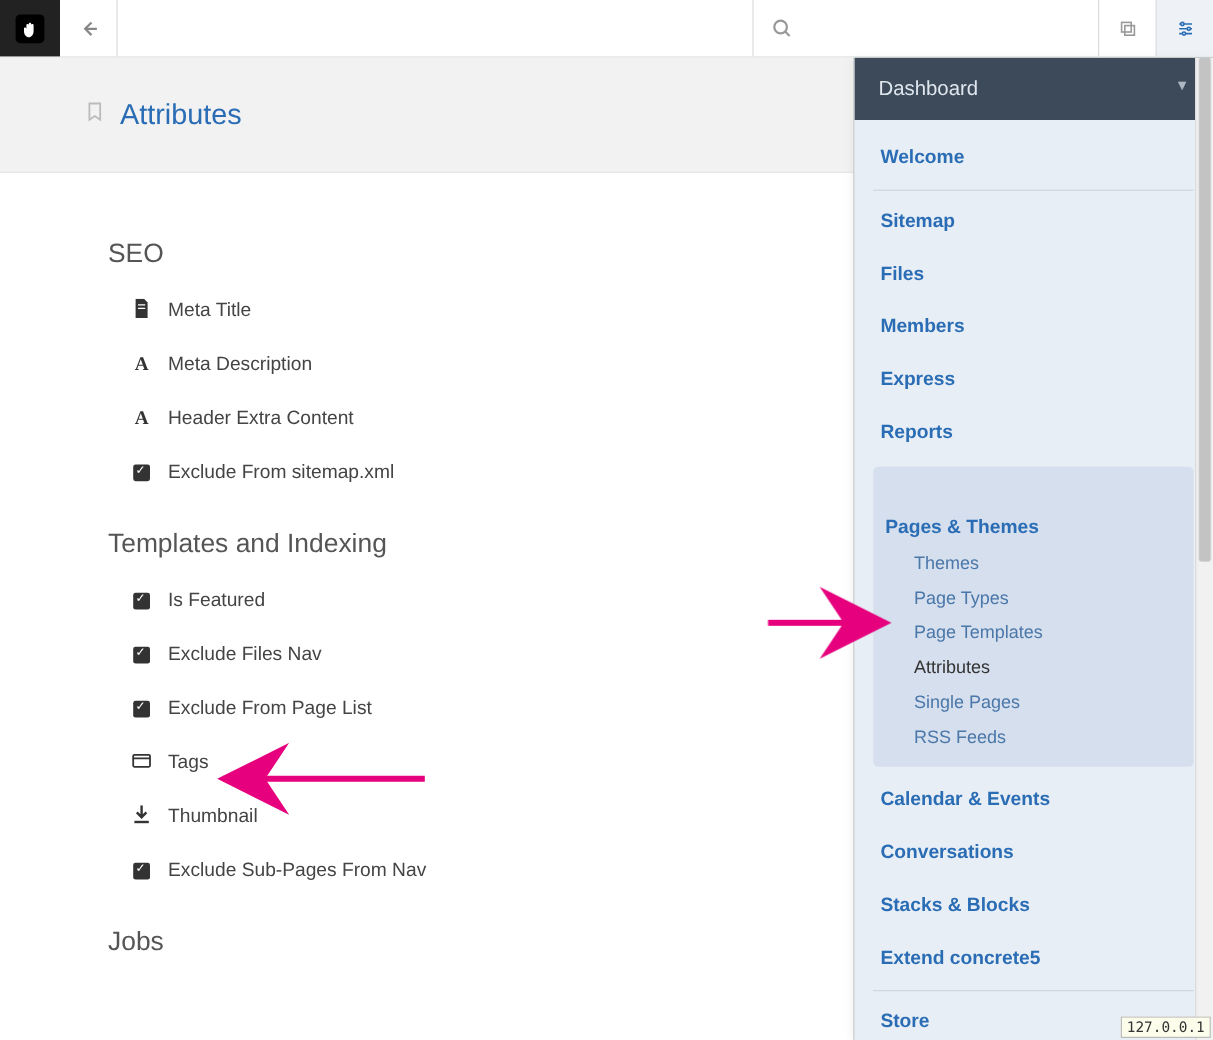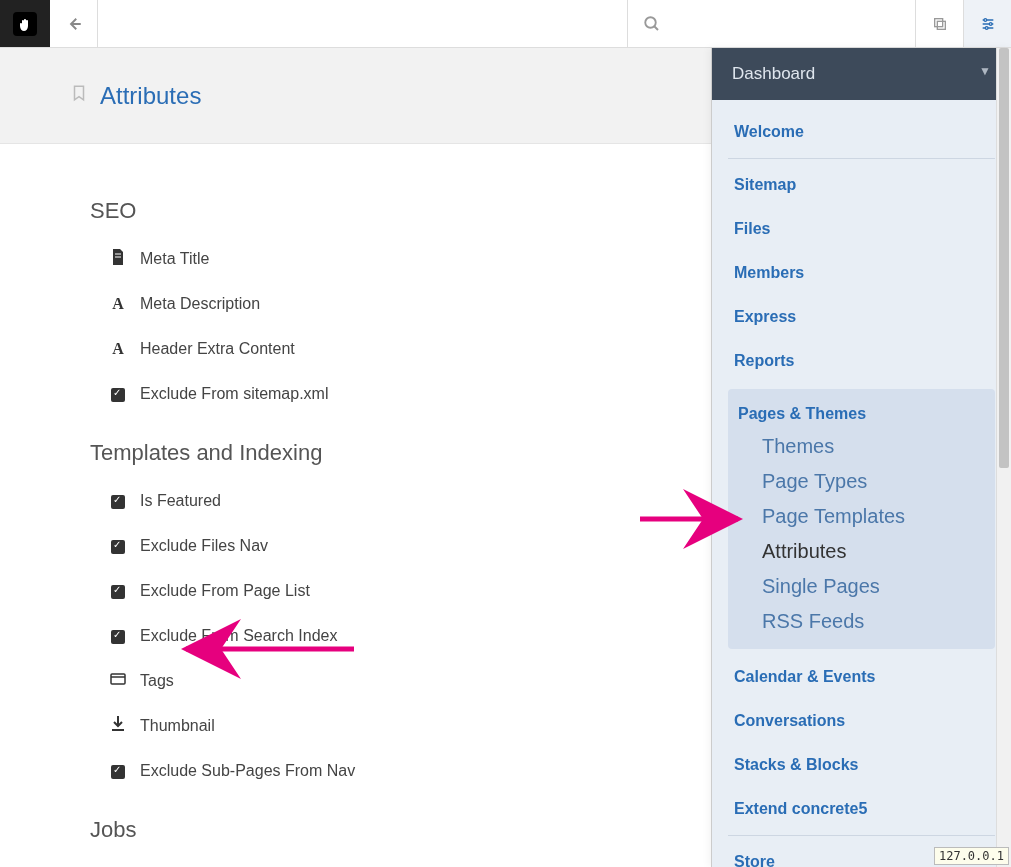--- a/index.html
+++ b/index.html
@@ -140,26 +140,26 @@
     font-size: 16px;
     font-weight: 600;
   }
   .pb-divider { border-top: 1px solid #cdd6e2; margin: 4px 0; }
   .pb-section {
     background: #d5dfed;
     border-radius: 4px;
     padding: 10px 10px 10px 10px;
     margin: 6px 0;
   }
-  .pb-section .pb-link { padding: 6px 0 6px 0; }
+  .pb-section .pb-link { padding: 6px 0 6px 0; margin-top: 26px; }
   .pb-sublink {
     display: block;
     padding: 6px 0 6px 24px;
     color: #4b77a9;
-    font-size: 20px;
+    font-size: 15px;
   }
   .pb-sublink.active { color: #333; font-weight: 500; }
 
   
   .scrollbar {
     position: absolute;
     right: 0; top: 48px;
     width: 15px; height: 819px;
     background: #f1f1f1;
     border-left: 1px solid #ddd;
@@ -301,25 +301,20 @@
       <span class="drag-handle">↕</span>
     </div>
     <div class="attr-row">
       <span class="attr-icon"><span class="chk-icon"></span></span>
       <span class="attr-label">Exclude Files Nav</span>
       <span class="drag-handle">↕</span>
     </div>
     <div class="attr-row">
       <span class="attr-icon"><span class="chk-icon"></span></span>
       <span class="attr-label">Exclude From Page List</span>
-      <span class="drag-handle">↕</span>
-    </div>
-    <div class="attr-row">
-      <span class="attr-icon"><span class="chk-icon"></span></span>
-      <span class="attr-label">Exclude From Search Index</span>
       <span class="drag-handle">↕</span>
     </div>
     <div class="attr-row">
       <span class="attr-icon"><svg width="16" height="14" viewBox="0 0 16 14" fill="none" stroke="#333" stroke-width="1.5">
           <rect x="1" y="2" width="14" height="10" rx="1"></rect>
           <line x1="1" y1="5" x2="15" y2="5"></line>
         </svg></span>
       <span class="attr-label">Tags</span>
       <span class="drag-handle">↕</span>
     </div>

